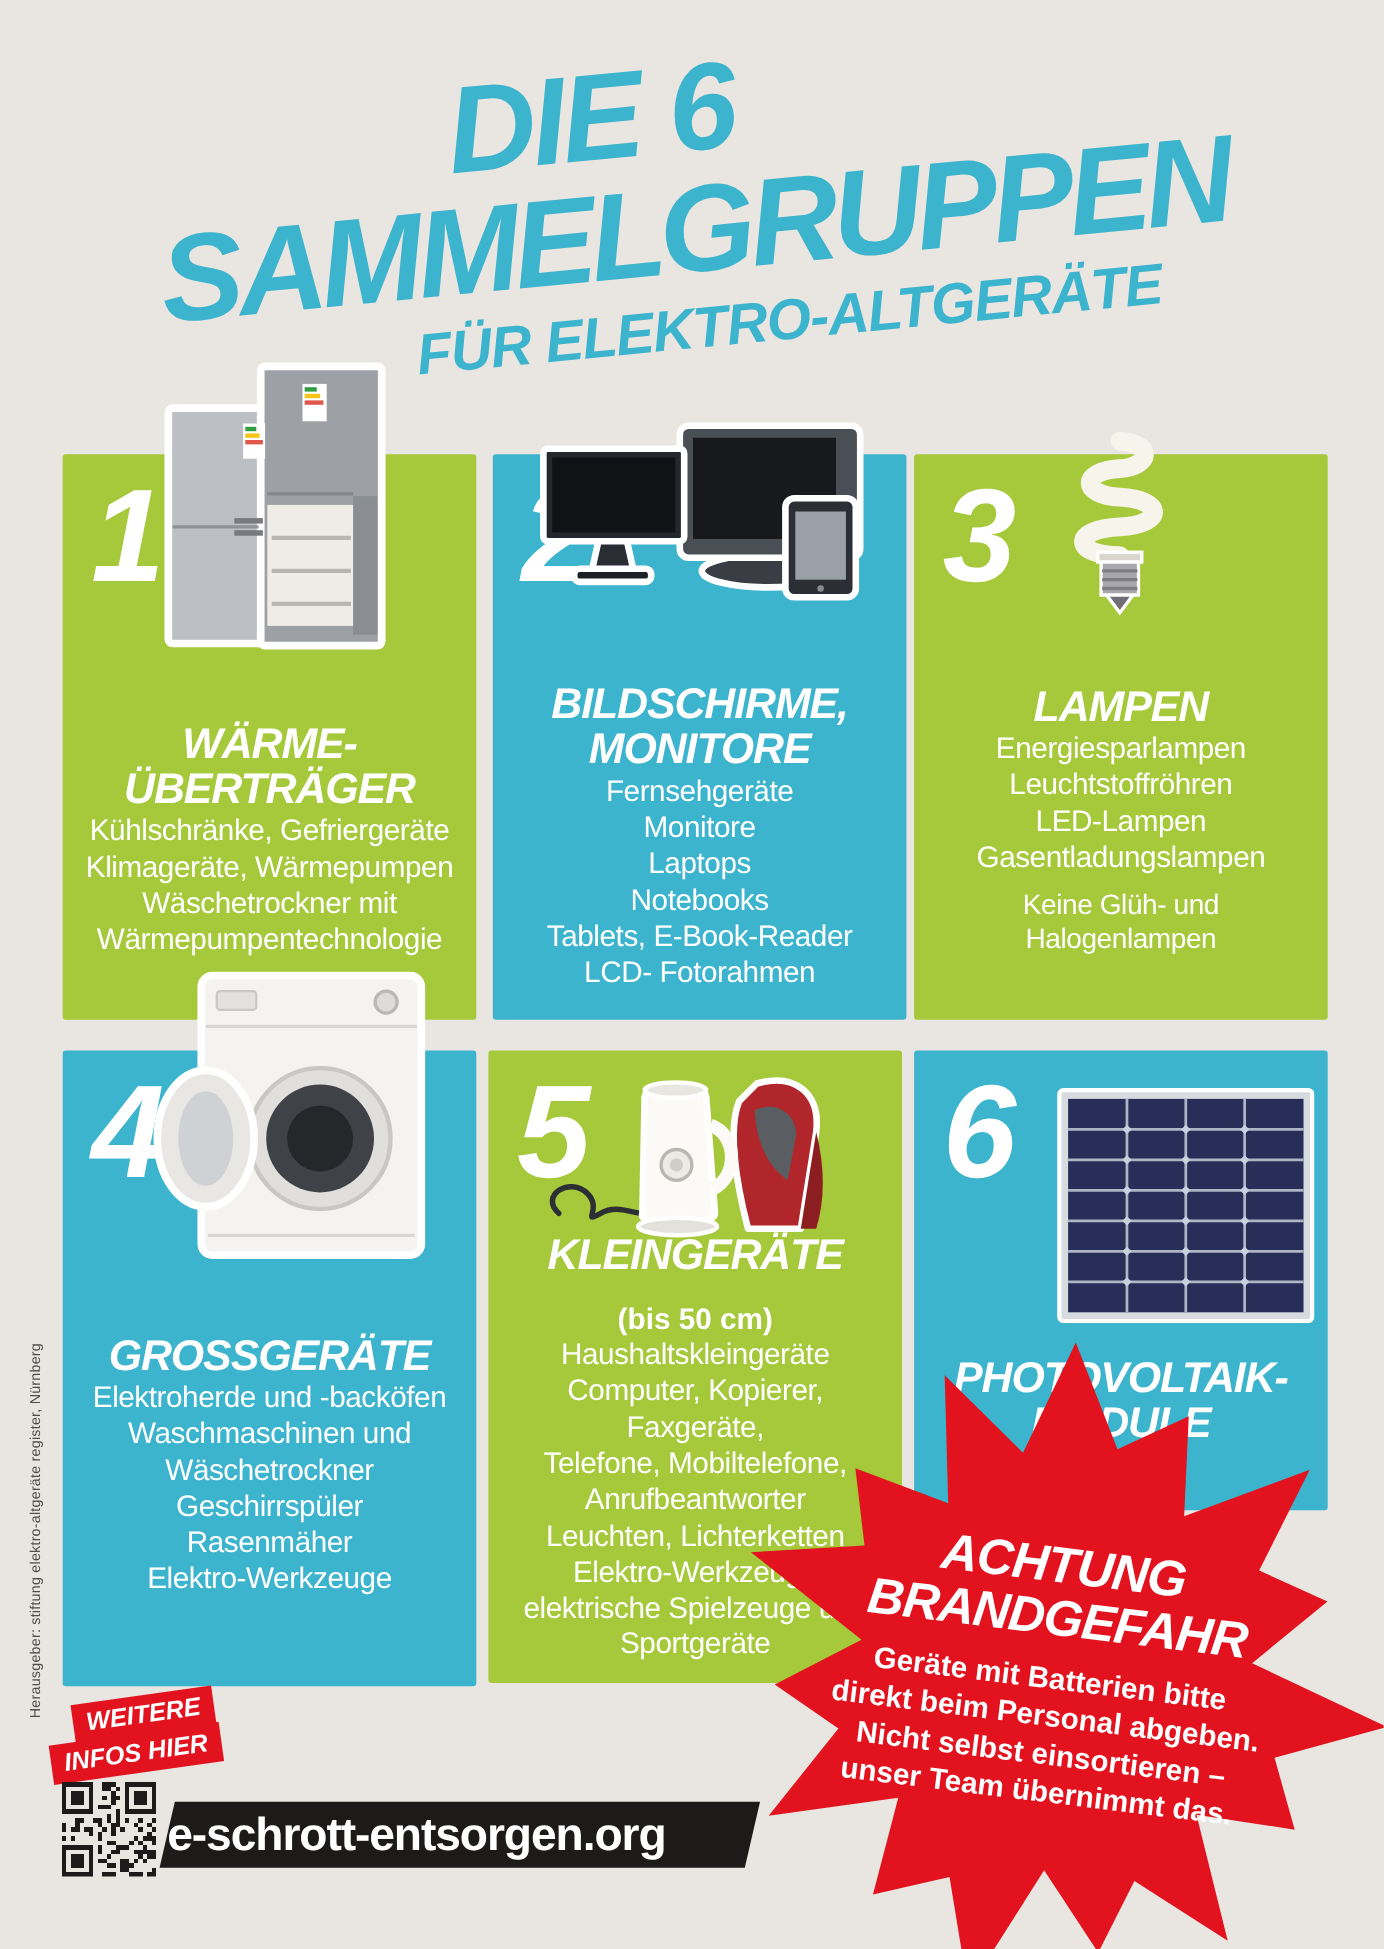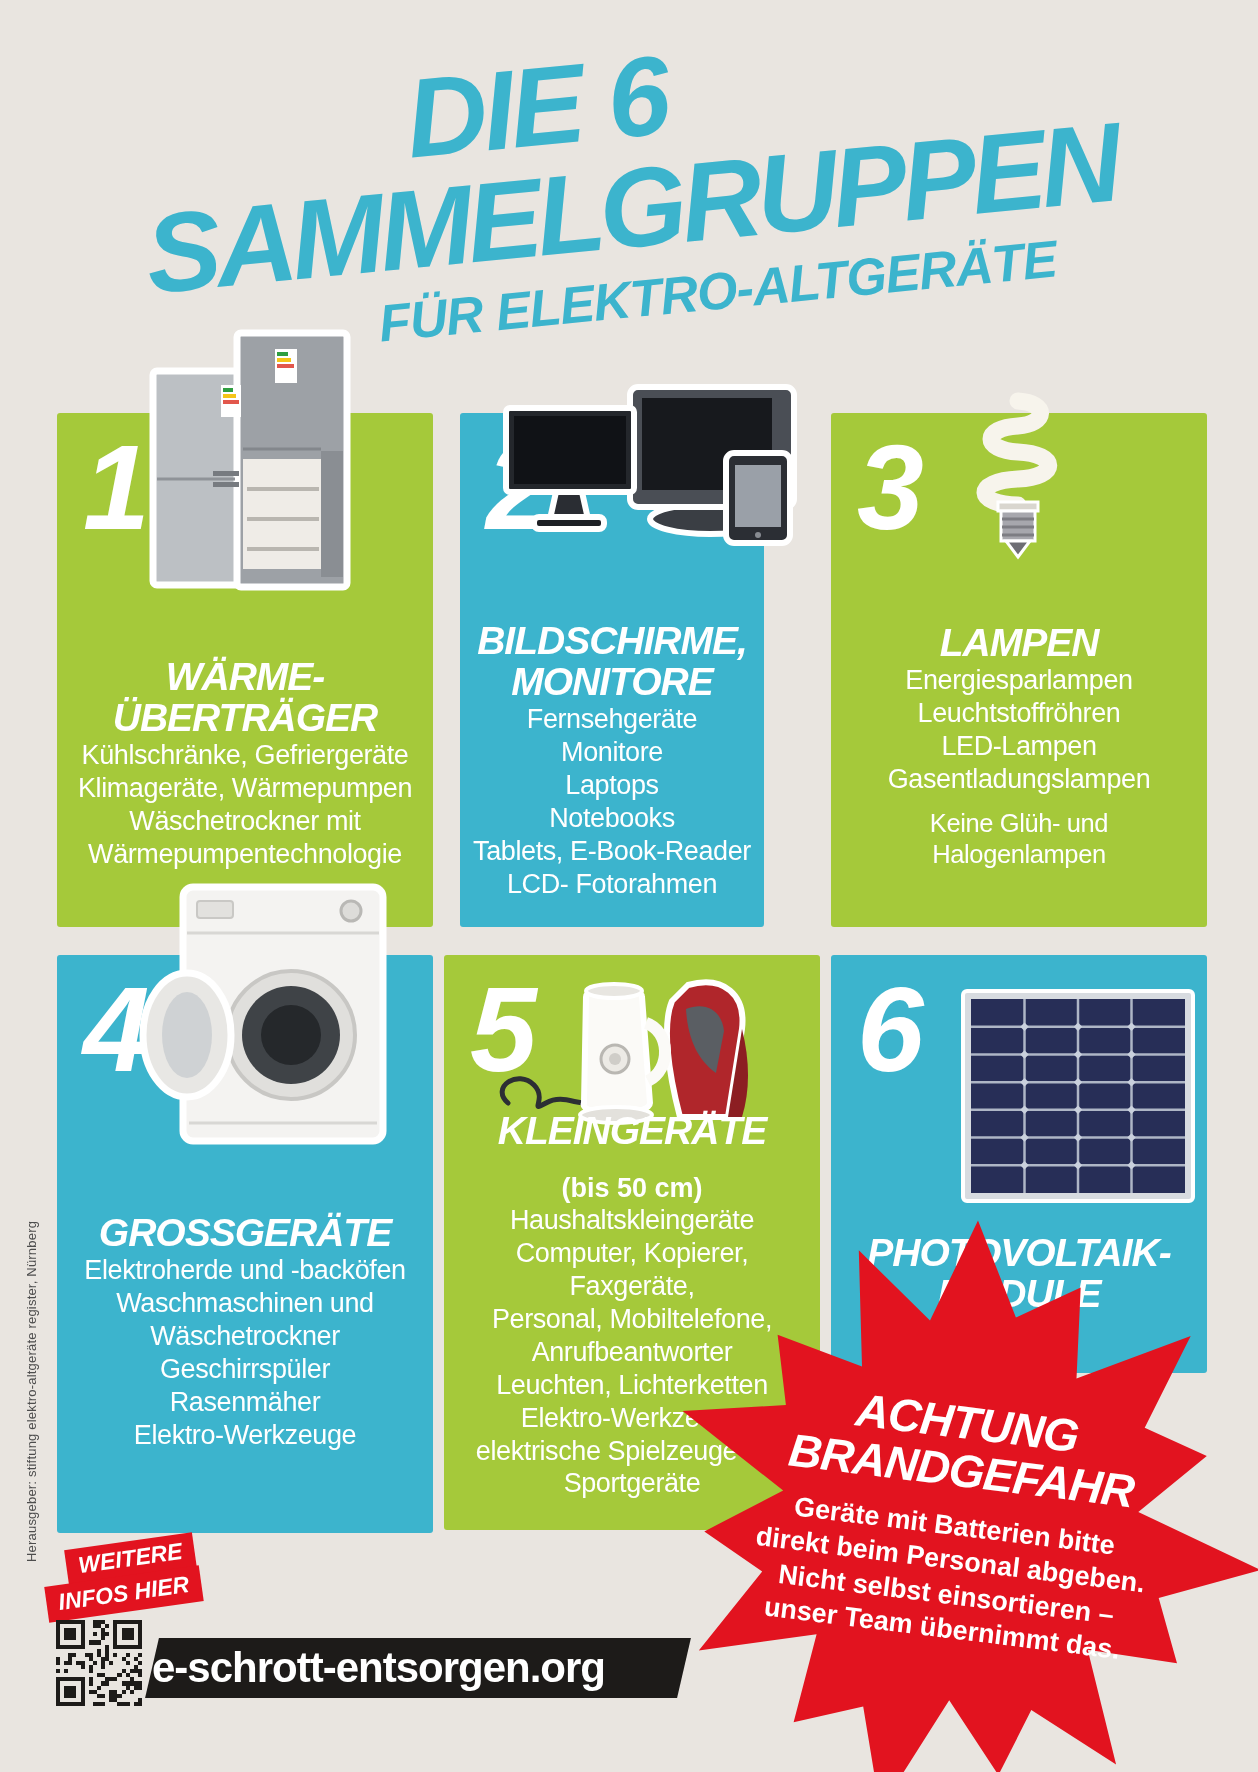--- a/index.html
+++ b/index.html
@@ -24,36 +24,36 @@
   .card-art svg{display:block;width:100%;height:100%;}
   .card-text{position:absolute;left:8px;right:8px;text-align:center;}
   .card-title{font-weight:bold;font-style:italic;font-size:39px;line-height:1.05;letter-spacing:-1px;}
   .card-sub{font-weight:bold;font-size:27px;margin-top:21px;}
   .card-items{font-size:27px;line-height:1.22;letter-spacing:-.4px;}
   .card-items .item-line{display:block;}
   .card-note{margin-top:12px;font-size:25.5px;line-height:1.22;letter-spacing:-.4px;}
   .card-note .b{font-weight:normal;}
   .card-note .block{display:block;}
   #card1{left:57px;top:413px;width:376px;height:514px;}
-  #card2{left:460px;top:413px;width:304px;height:514px;}
+  #card2{left:448px;top:413px;width:376px;height:514px;}
   #card3{left:831px;top:413px;width:376px;height:514px;}
   #card4{left:57px;top:955px;width:376px;height:578px;}
   #card5{left:444px;top:955px;width:376px;height:575px;}
   #card6{left:831px;top:955px;width:376px;height:418px;}
   #card1 .card-art{left:68px;top:-86px;width:232px;height:268px;}
   #card2 .card-art{left:38px;top:-30px;width:304px;height:182px;}
   #card3 .card-art{left:126px;top:-28px;width:122px;height:182px;}
   #card4 .card-art{left:72px;top:-82px;width:272px;height:292px;}
   #card5 .card-art{left:44px;top:18px;width:294px;height:166px;}
   #card6 .card-art{left:130px;top:34px;width:234px;height:214px;}
   #card1 .card-text{top:244px;}
   #card2 .card-text{top:208px;}
   #card3 .card-text{top:210px;}
   #card4 .card-text{top:258px;}
-  #card5 .card-text{top:156px;text-align:center;}
+  #card5 .card-text{top:167px;text-align:center;}
   #card6 .card-text{top:278px;}
   
   .star-wrap{position:absolute;left:650px;top:1200px;width:620px;height:600px;}
   .star-wrap svg{display:block;width:100%;height:100%;}
   .warning-text{position:absolute;left:705px;top:1398px;width:500px;text-align:center;
     transform:rotate(7deg);color:#fff;}
   .warning-heading{font-weight:bold;font-style:italic;font-size:46px;line-height:1.05;letter-spacing:-1px;}
   .warning-body{margin-top:14px;font-weight:bold;font-size:27px;line-height:1.28;}
   .warning-body .item-line{display:block;}
   
@@ -237,21 +237,21 @@
     </div>
     <div class="card-text">
       <div class="card-title">
         <span>KLEINGERÄTE</span>
       </div>
       <div class="card-sub">(bis 50 cm)</div>
       <div class="card-items">
 
       <span class="item-line">Haushaltskleingeräte</span>
           <span class="item-line">Computer, Kopierer, Faxgeräte,</span>
-          <span class="item-line">Personal, Mobiltelefone,</span>
+          <span class="item-line">Telefone, Mobiltelefone,</span>
           <span class="item-line">Anrufbeantworter</span>
           <span class="item-line">Leuchten, Lichterketten</span>
           <span class="item-line">Elektro-Werkzeuge</span>
           <span class="item-line">elektrische Spielzeuge und</span>
           <span class="item-line">Sportgeräte</span>
         </div>
     </div>
   </div>
 
   <div class="card cyan" id="card6">

